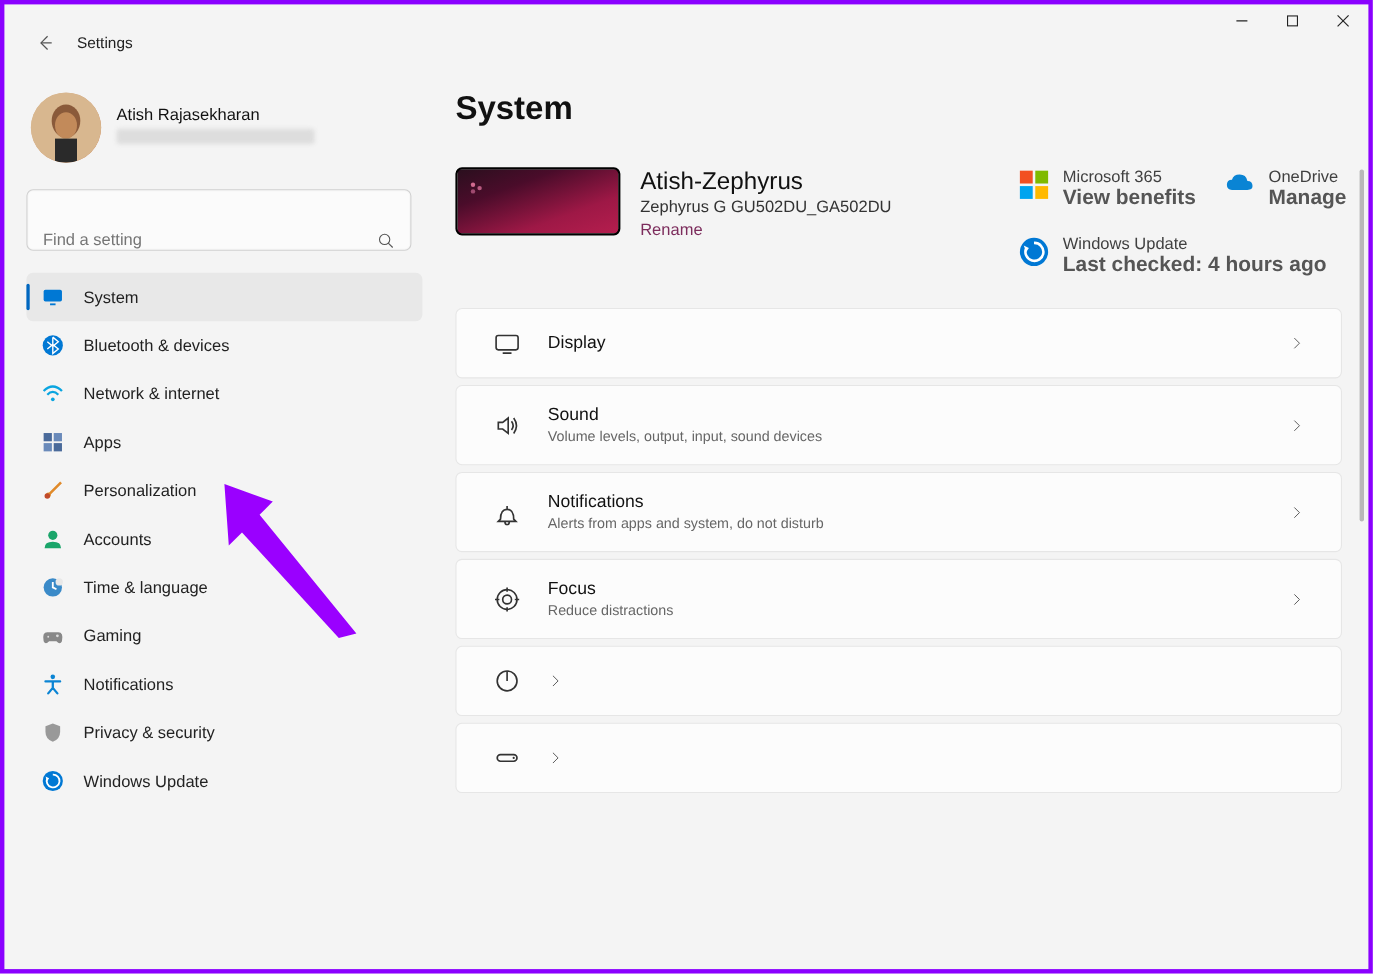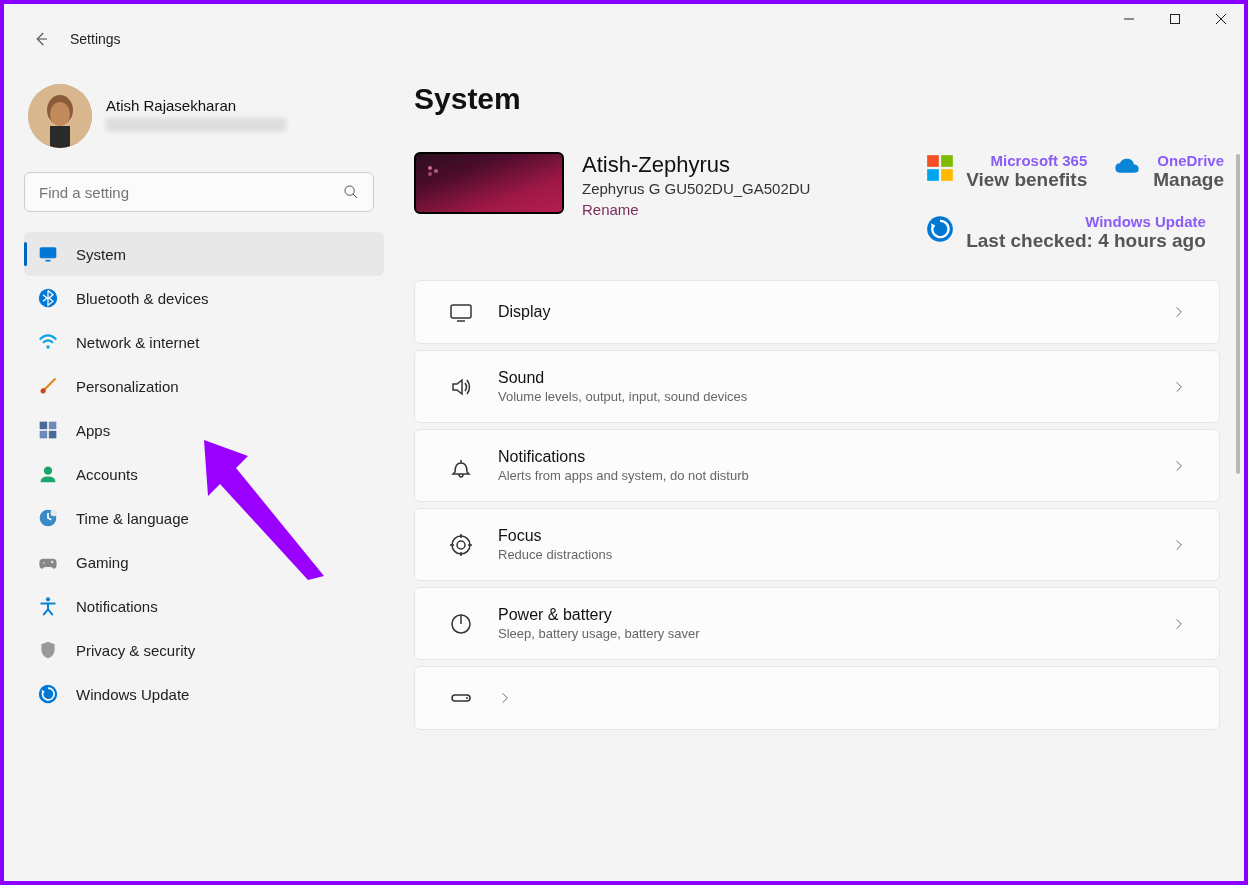--- a/index.html
+++ b/index.html
@@ -14,21 +14,21 @@
   .back-arrow { width: 18px; height: 18px; color: #555; }
   .app-title { font-size: 14px; color: #222; }
 
   .sidebar { position: absolute; left: 20px; top: 80px; width: 360px; }
   .profile { display: flex; align-items: center; gap: 14px; margin-bottom: 24px; padding-left: 4px; }
   .avatar { width: 64px; height: 64px; border-radius: 50%; background: linear-gradient(135deg,#e0c9a6,#c97b4a); display:flex; align-items:center; justify-content:center; overflow:hidden; }
   .avatar svg { width: 64px; height: 64px; }
   .profile-text .name { font-weight: 400; font-size: 15px; color: #111; }
   .profile-text .email { font-size: 12px; color: transparent; filter: blur(2px); background: #ddd; border-radius: 3px; display:inline-block; width: 180px; height: 14px; margin-top:4px; }
 
-  .search { width: 350px; height: 40px; border: 1px solid #d0d0d0; border-radius: 6px; background: #fbfbfb; display: flex; align-items: center; padding: 0 14px; box-shadow: 0 0 0 1px rgba(0,0,0,0.02) inset; margin-bottom: 20px; }
+  .search { width: 350px; height: 56px; border: 1px solid #d0d0d0; border-radius: 6px; background: #fbfbfb; display: flex; align-items: flex-end; padding: 0 14px; box-shadow: 0 0 0 1px rgba(0,0,0,0.02) inset; margin-bottom: 20px; }
   .search input { flex: 1; border: none; background: transparent; font-size: 15px; outline: none; color: #555; }
   .search-icon { width: 16px; height: 16px; color: #555; }
 
   .nav { display: flex; flex-direction: column; gap: 0; }
   .nav-item { display: flex; align-items: center; gap: 18px; padding: 12px 14px; border-radius: 6px; cursor: pointer; position: relative; }
   .nav-item.selected { background: #e8e8e8; }
   .nav-item.selected::before { content:""; position:absolute; left:0; top:10px; bottom:10px; width:3px; background:#0067c0; border-radius:2px; }
   .nav-icon { width: 20px; height: 20px; display:flex; align-items:center; justify-content:center; }
   .nav-icon svg { width: 20px; height: 20px; }
   .nav-label { font-size: 15px; color: #222; }
@@ -39,21 +39,21 @@
   .top-row { display: flex; gap: 18px; align-items: flex-start; margin-bottom: 28px; }
   .device-thumb { width: 150px; height: 62px; border-radius: 6px; background: linear-gradient(160deg,#2a0f1e 0%,#4a0c2a 30%,#9e1846 70%,#b51e4e 100%); border: 2px solid #000; position:relative; }
   .device-thumb::after { content:""; position:absolute; left:12px; top:12px; width:4px; height:4px; background:#d06a8f; border-radius:50%; box-shadow: 0 6px 0 #a04a70, 6px 3px 0 #b85a80; }
   .device-info .dn { font-size: 22px; color: #111; font-weight: 400; margin-bottom: 2px; }
   .device-info .dm { font-size: 15px; color: #333; margin-bottom: 4px; }
   .device-info .rn { font-size: 15px; color: #7c2c5c; cursor:pointer; }
 
   .status-grid { margin-left: auto; display: grid; grid-template-columns: auto auto; gap: 10px 26px; }
   .status-item { display: flex; gap: 12px; align-items: flex-start; }
   .status-icon { width: 28px; height: 28px; display:flex; align-items:center; justify-content:center; flex-shrink:0; margin-top:2px; }
-  .status-text .st { font-size: 15px; font-weight: 700; color: #8b5cf6; text-align: right; }
+  .status-text .st { font-size: 15px; font-weight: 400; color: #404040; }
   .status-text .ss { font-size: 19px; color: #555; font-weight: bold; }
 
   .cards { display: flex; flex-direction: column; gap: 6px; padding-right: 4px; }
   .card { background: #fcfcfc; border: 1px solid #e6e6e6; border-radius: 6px; padding: 18px 33px; display: flex; align-items: center; gap: 24px; cursor:pointer; }
   .card-icon { width: 26px; height: 26px; display:flex; align-items:center; justify-content:center; color:#333; flex-shrink:0; }
   .card-icon svg { width: 24px; height: 24px; }
   .card-body { flex: 1; }
   .card-title { font-size: 16px; color: #111; }
   .card-sub { font-size: 13px; color: #666; margin-top:2px; }
   .chev { width: 14px; height: 14px; color: #555; }
@@ -141,36 +141,36 @@
             <path d="M2 9 Q12 -1 22 9" fill="none" stroke="#0aa5e0" stroke-width="2.5"></path>
             <path d="M6 13 Q12 7 18 13" fill="none" stroke="#0aa5e0" stroke-width="2.5"></path>
             <circle cx="12" cy="18" r="2" fill="#0aa5e0"></circle>
           </svg>
         </span>
         <span class="nav-label">Network &amp; internet</span>
       </div>
       <div class="nav-item">
         <span class="nav-icon">
           <svg viewBox="0 0 24 24">
-            <path d="M4 20 Q3 14 8 14 L20 2 L22 4 L10 16 Q10 21 4 20" fill="#e08a2a"></path>
-            <circle cx="6" cy="18" r="3" fill="#c04a2a"></circle>
-          </svg>
-        </span>
-        <span class="nav-label">Personalization</span>
-      </div>
-      <div class="nav-item">
-        <span class="nav-icon">
-          <svg viewBox="0 0 24 24">
             <rect x="2" y="2" width="9" height="9" fill="#4a6a9a"></rect>
             <rect x="13" y="2" width="9" height="9" fill="#6a8aba"></rect>
             <rect x="2" y="13" width="9" height="9" fill="#6a8aba"></rect>
             <rect x="13" y="13" width="9" height="9" fill="#4a6a9a"></rect>
           </svg>
         </span>
         <span class="nav-label">Apps</span>
+      </div>
+      <div class="nav-item">
+        <span class="nav-icon">
+          <svg viewBox="0 0 24 24">
+            <path d="M4 20 Q3 14 8 14 L20 2 L22 4 L10 16 Q10 21 4 20" fill="#e08a2a"></path>
+            <circle cx="6" cy="18" r="3" fill="#c04a2a"></circle>
+          </svg>
+        </span>
+        <span class="nav-label">Personalization</span>
       </div>
       <div class="nav-item">
         <span class="nav-icon">
           <svg viewBox="0 0 24 24">
             <circle cx="12" cy="8" r="5" fill="#1aa56a"></circle>
             <path d="M3 22 Q3 15 12 15 Q21 15 21 22" fill="#1aa56a"></path>
           </svg>
         </span>
         <span class="nav-label">Accounts</span>
       </div>
@@ -340,24 +340,20 @@
           <path d="M8 4 L16 12 L8 20" fill="none" stroke="currentColor" stroke-width="1.5"></path>
         </svg>
   </div>
       <div class="card">
     <span class="card-icon">
           <svg viewBox="0 0 24 24">
             <circle cx="12" cy="12" r="9" fill="none" stroke="currentColor" stroke-width="1.5"></circle>
             <line x1="12" y1="3" x2="12" y2="12" stroke="currentColor" stroke-width="1.5"></line>
           </svg>
         </span>
-    <div class="card-body">
-      <div class="card-title">Power &amp; battery</div>
-      <div class="card-sub">Sleep, battery usage, battery saver</div>
-    </div>
     <svg class="chev" viewBox="0 0 24 24">
           <path d="M8 4 L16 12 L8 20" fill="none" stroke="currentColor" stroke-width="1.5"></path>
         </svg>
   </div>
       <div class="card">
     <span class="card-icon">
           <svg viewBox="0 0 24 24">
             <rect x="3" y="9" width="18" height="6" rx="3" fill="none" stroke="currentColor" stroke-width="1.5"></rect>
             <circle cx="18" cy="12" r="1" fill="currentColor"></circle>
           </svg>

